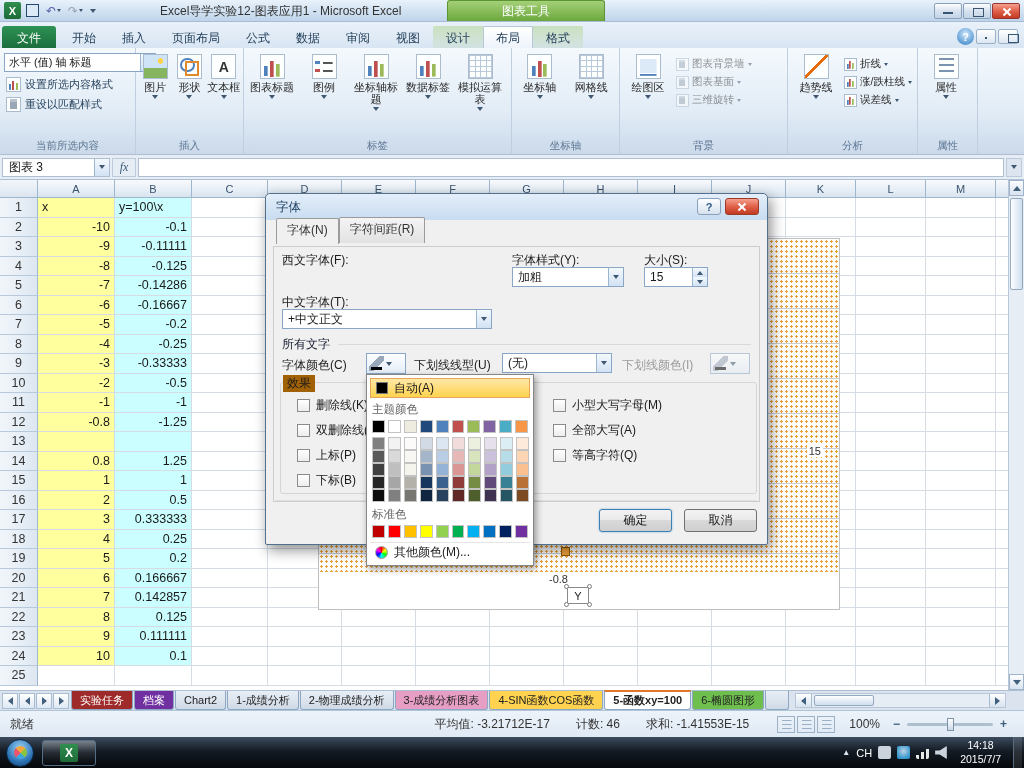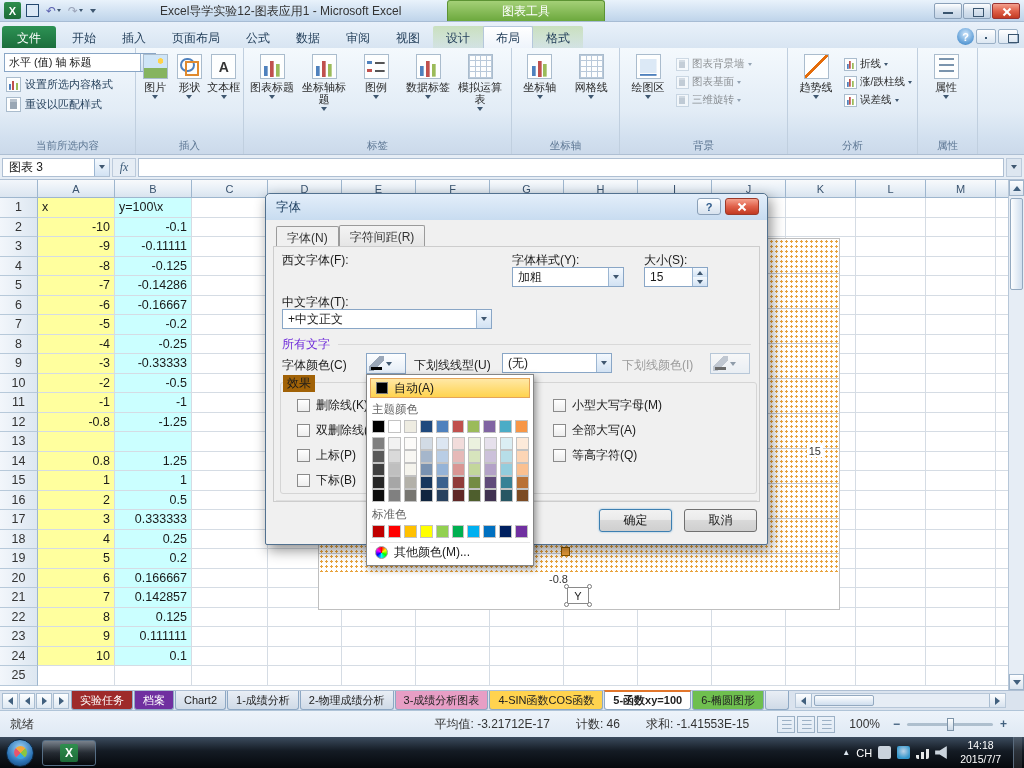--- a/index.html
+++ b/index.html
@@ -100,34 +100,34 @@
 .hdl{position:absolute;width:5px;height:5px;border:1px solid #7a7a7a;background:#fff;border-radius:50%}
 .h1{left:-4px;top:-4px}.h2{right:-4px;top:-4px}.h3{left:-4px;bottom:-4px}.h4{right:-4px;bottom:-4px}
 .orangehdl{position:absolute;left:242px;top:308px;width:9px;height:9px;background:#f2a33c;border:1px solid #8a5a00}
 
 .dialog{position:absolute;left:265px;top:193px;width:503px;height:352px;background:#f0f0f0;border:1px solid #52718f;border-radius:5px 5px 2px 2px;box-shadow:3px 5px 14px rgba(0,0,0,.45);z-index:10}
 .dlg-title{height:26px;background:linear-gradient(#e3eefa,#c8dcf0);border-radius:5px 5px 0 0;display:flex;align-items:center;padding-left:10px;font-size:12.5px;color:#1a3c5e}
 .dhelp{position:absolute;right:46px;top:4px;width:24px;height:17px;border:1px solid #8aa0b8;border-radius:3px;background:linear-gradient(#fdfeff,#d7e2ee);color:#2e5a8a;font-weight:bold;font-size:11px;display:flex;align-items:center;justify-content:center}
 .dclose{position:absolute;right:8px;top:4px;width:34px;height:17px;border:1px solid #9c3a2a;border-radius:3px;background:linear-gradient(#f5a08c,#e0614a 50%,#c23a22);position:absolute}
 .dclose::before,.dclose::after{content:"";position:absolute;left:15px;top:3px;width:2px;height:10px;background:#fff}
 .dclose::before{transform:rotate(45deg)}.dclose::after{transform:rotate(-45deg)}
-.dlg-tabs{position:absolute;left:10px;top:31px;display:flex;font-size:12px}
+.dlg-tabs{position:absolute;left:10px;top:23px;display:flex;font-size:12px}
 .dtab{padding:3px 10px 4px;background:linear-gradient(#f4f4f4,#e2e2e2);border:1px solid #9b9b9b;border-bottom:none;border-radius:2px 2px 0 0;color:#333}
 .dtab.act{background:#f0f0f0;position:relative;top:1px;padding-bottom:5px}
 .dlg-page{position:absolute;left:7px;right:7px;top:52px;bottom:42px;border:1px solid #cdcdcd;background:#f0f0f0}
 .dl{position:absolute;font-size:12px;color:#1a1a1a;white-space:nowrap}
 .combo{position:absolute;height:20px;background:#fff;border:1px solid #89a6c6;display:flex;align-items:center;font-size:12px}
 .cval{flex:1;padding-left:5px;white-space:nowrap;overflow:hidden}
 .spin{position:absolute;height:20px;background:#fff;border:1px solid #89a6c6;display:flex;font-size:12px}
 .spv{flex:1;padding:2px 0 0 5px}
 .spud{width:15px;border-left:1px solid #9cb6d2;display:flex;flex-direction:column}
 .spu,.spd{flex:1;background:linear-gradient(#f4f9fe,#d2e2f3);display:flex;align-items:center;justify-content:center}
 .spu i{width:0;height:0;border-left:3px solid transparent;border-right:3px solid transparent;border-bottom:4px solid #3f5770}
 .spd i{width:0;height:0;border-left:3px solid transparent;border-right:3px solid transparent;border-top:4px solid #3f5770}
-.sect{position:absolute;left:16px;right:16px;top:142px;font-size:12px;color:#6d28d9;display:flex;align-items:center;gap:8px}
+.sect{position:absolute;left:16px;right:16px;top:142px;font-size:12px;color:#0f172a;display:flex;align-items:center;gap:8px}
 .sect::after{content:"";flex:1;height:1px;background:#d9d9d9}
 .splitbtn{position:absolute;height:21px;border:1px solid #89a6c6;background:linear-gradient(#fdfeff,#e4edf7);display:flex;align-items:center;padding:0 2px;gap:2px}
 .splitbtn.dis{opacity:.55}
 .fc-ic{width:15px;height:15px;position:relative;background-image:linear-gradient(135deg,transparent 35%,#9aa7b8 35% 65%,transparent 65%)}
 .fc-ic::after{content:"";position:absolute;left:2px;right:2px;bottom:1px;height:3px;background:#000}
 .dl.dis{color:#9a9a9a}
 .fxbox{position:absolute;left:14px;top:188px;width:477px;height:112px;border:1px solid #d5d5d5;border-radius:3px}
 .fxleg{position:absolute;left:2px;top:-8px;background:#a16207;padding:0 4px;font-size:12px}
 .fxcol{position:absolute;top:14px;display:flex;flex-direction:column;gap:8px}
 .fxl{left:16px}.fxr{left:272px}
@@ -285,27 +285,27 @@
     <div class="glabel">插入</div>
   </div>
   <div class="rgroup" style="width:268px">
     <div class="gbody" id="g-labels">
         <div class="bigbtn">
           <span class="icn icn24 icn-bars"></span>
           <span class="bbl">图表标题</span>
           <span class="tri"></span>
         </div>
         <div class="bigbtn">
+          <span class="icn icn24 icn-legend"></span>
+          <span class="bbl">图例</span>
+          <span class="tri"></span>
+        </div>
+        <div class="bigbtn">
           <span class="icn icn24 icn-bars"></span>
           <span class="bbl">坐标轴标题</span>
-          <span class="tri"></span>
-        </div>
-        <div class="bigbtn">
-          <span class="icn icn24 icn-legend"></span>
-          <span class="bbl">图例</span>
           <span class="tri"></span>
         </div>
         <div class="bigbtn">
           <span class="icn icn24 icn-bars"></span>
           <span class="bbl">数据标签</span>
           <span class="tri"></span>
         </div>
         <div class="bigbtn">
           <span class="icn icn24 icn-grid"></span>
           <span class="bbl">模拟运算表</span>

